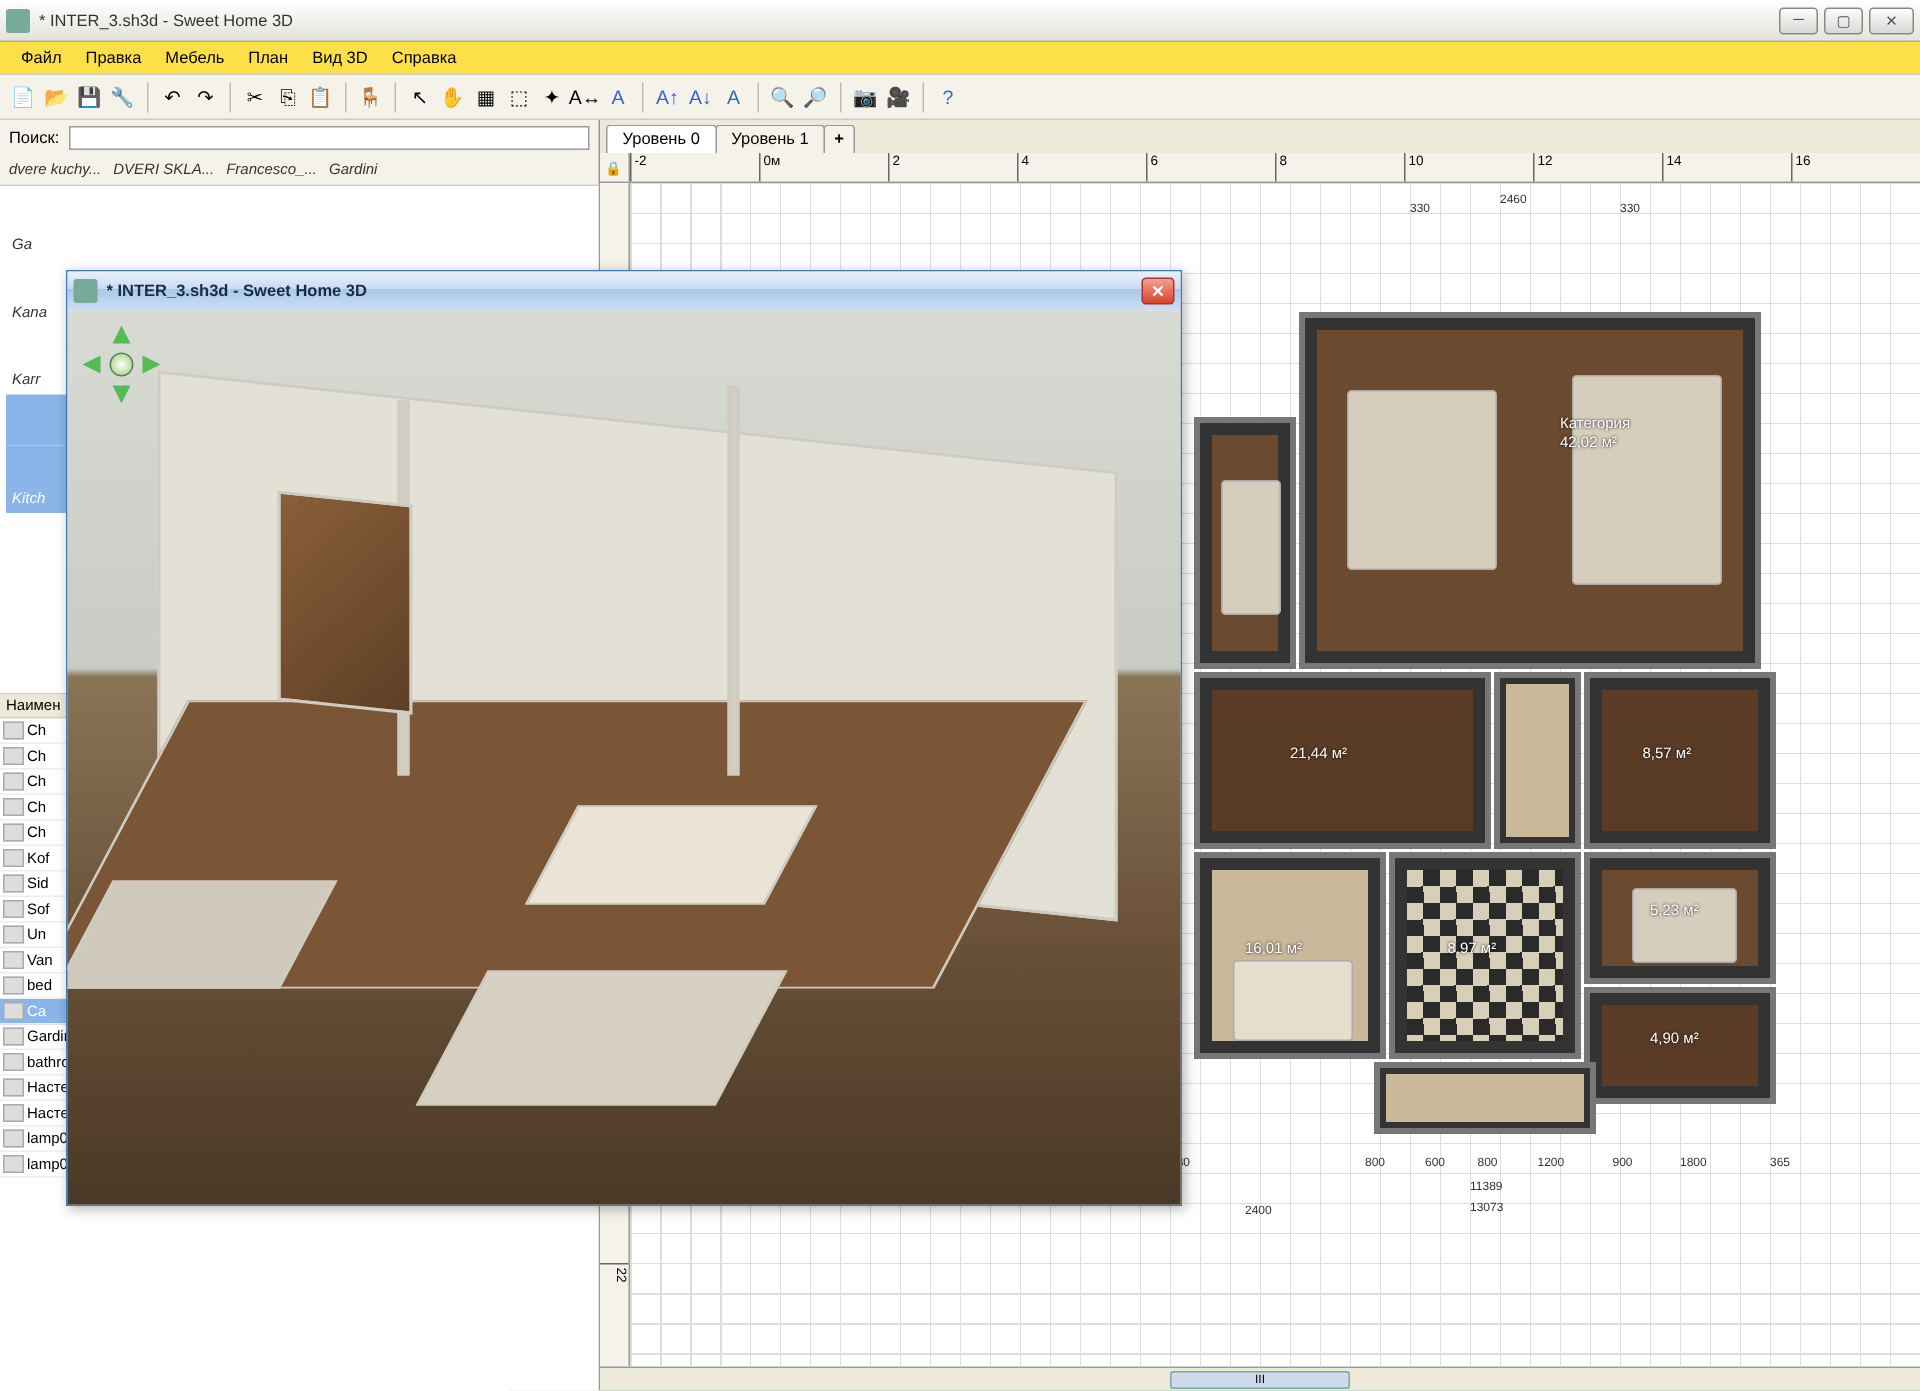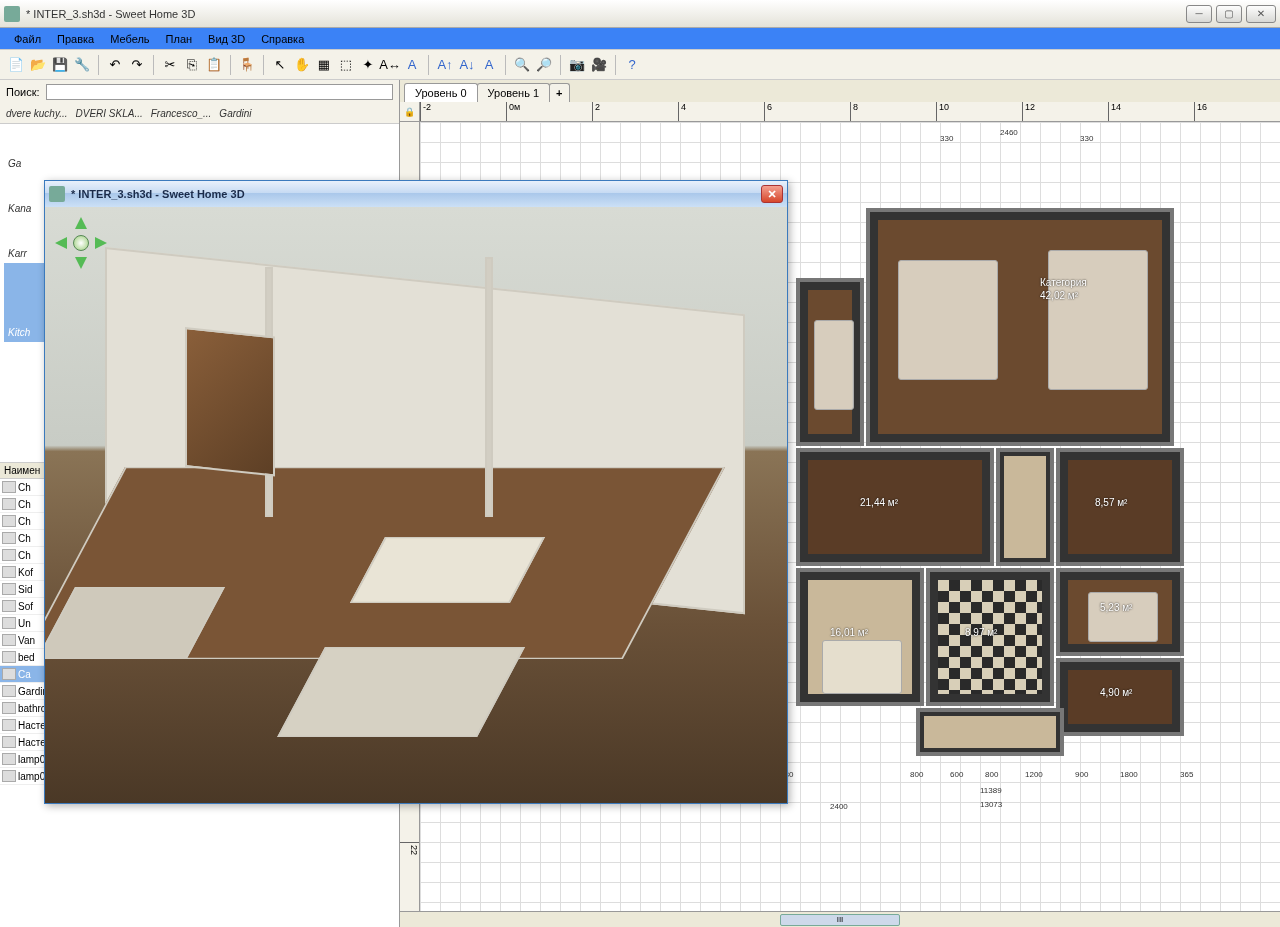--- a/index.html
+++ b/index.html
@@ -7,21 +7,21 @@
 
 
 .titlebar { height: 28px; background: linear-gradient(to bottom, #fff, #e4e2d8); display: flex; align-items: center; padding: 0 4px; border-bottom: 1px solid #aaa; }
 .titlebar .app-icon { width: 16px; height: 16px; background: #7a9; margin-right: 6px; border-radius: 2px; }
 .titlebar .title-text { flex: 1; color: #333; }
 .winbtns { display: flex; gap: 4px; }
 .winbtn { width: 26px; height: 18px; border: 1px solid #888; border-radius: 3px; background: linear-gradient(to bottom, #fdfdfd, #d8d8d5); display: flex; align-items: center; justify-content: center; font-size: 10px; color: #555; cursor: pointer; }
 .winbtn.close { width: 30px; }
 
 
-.menubar { height: 22px; background: #3b82f6; display: flex; align-items: center; padding: 0 6px; border-bottom: 1px solid #ccc; }
+.menubar { height: 22px; background: #fde047; display: flex; align-items: center; padding: 0 6px; border-bottom: 1px solid #ccc; }
 .menuitem { padding: 3px 8px; cursor: pointer; }
 
 
 .toolbar { height: 30px; background: #f4f2e9; display: flex; align-items: center; padding: 0 6px; gap: 2px; border-bottom: 1px solid #ccc; }
 .toolbtn { width: 20px; height: 20px; border: 1px solid transparent; display: flex; align-items: center; justify-content: center; cursor: pointer; border-radius: 2px; font-size: 13px; }
 .toolsep { width: 1px; height: 20px; background: #bbb; margin: 0 4px; }
 
 
 .main { display: flex; height: calc(100% - 80px); }
 

